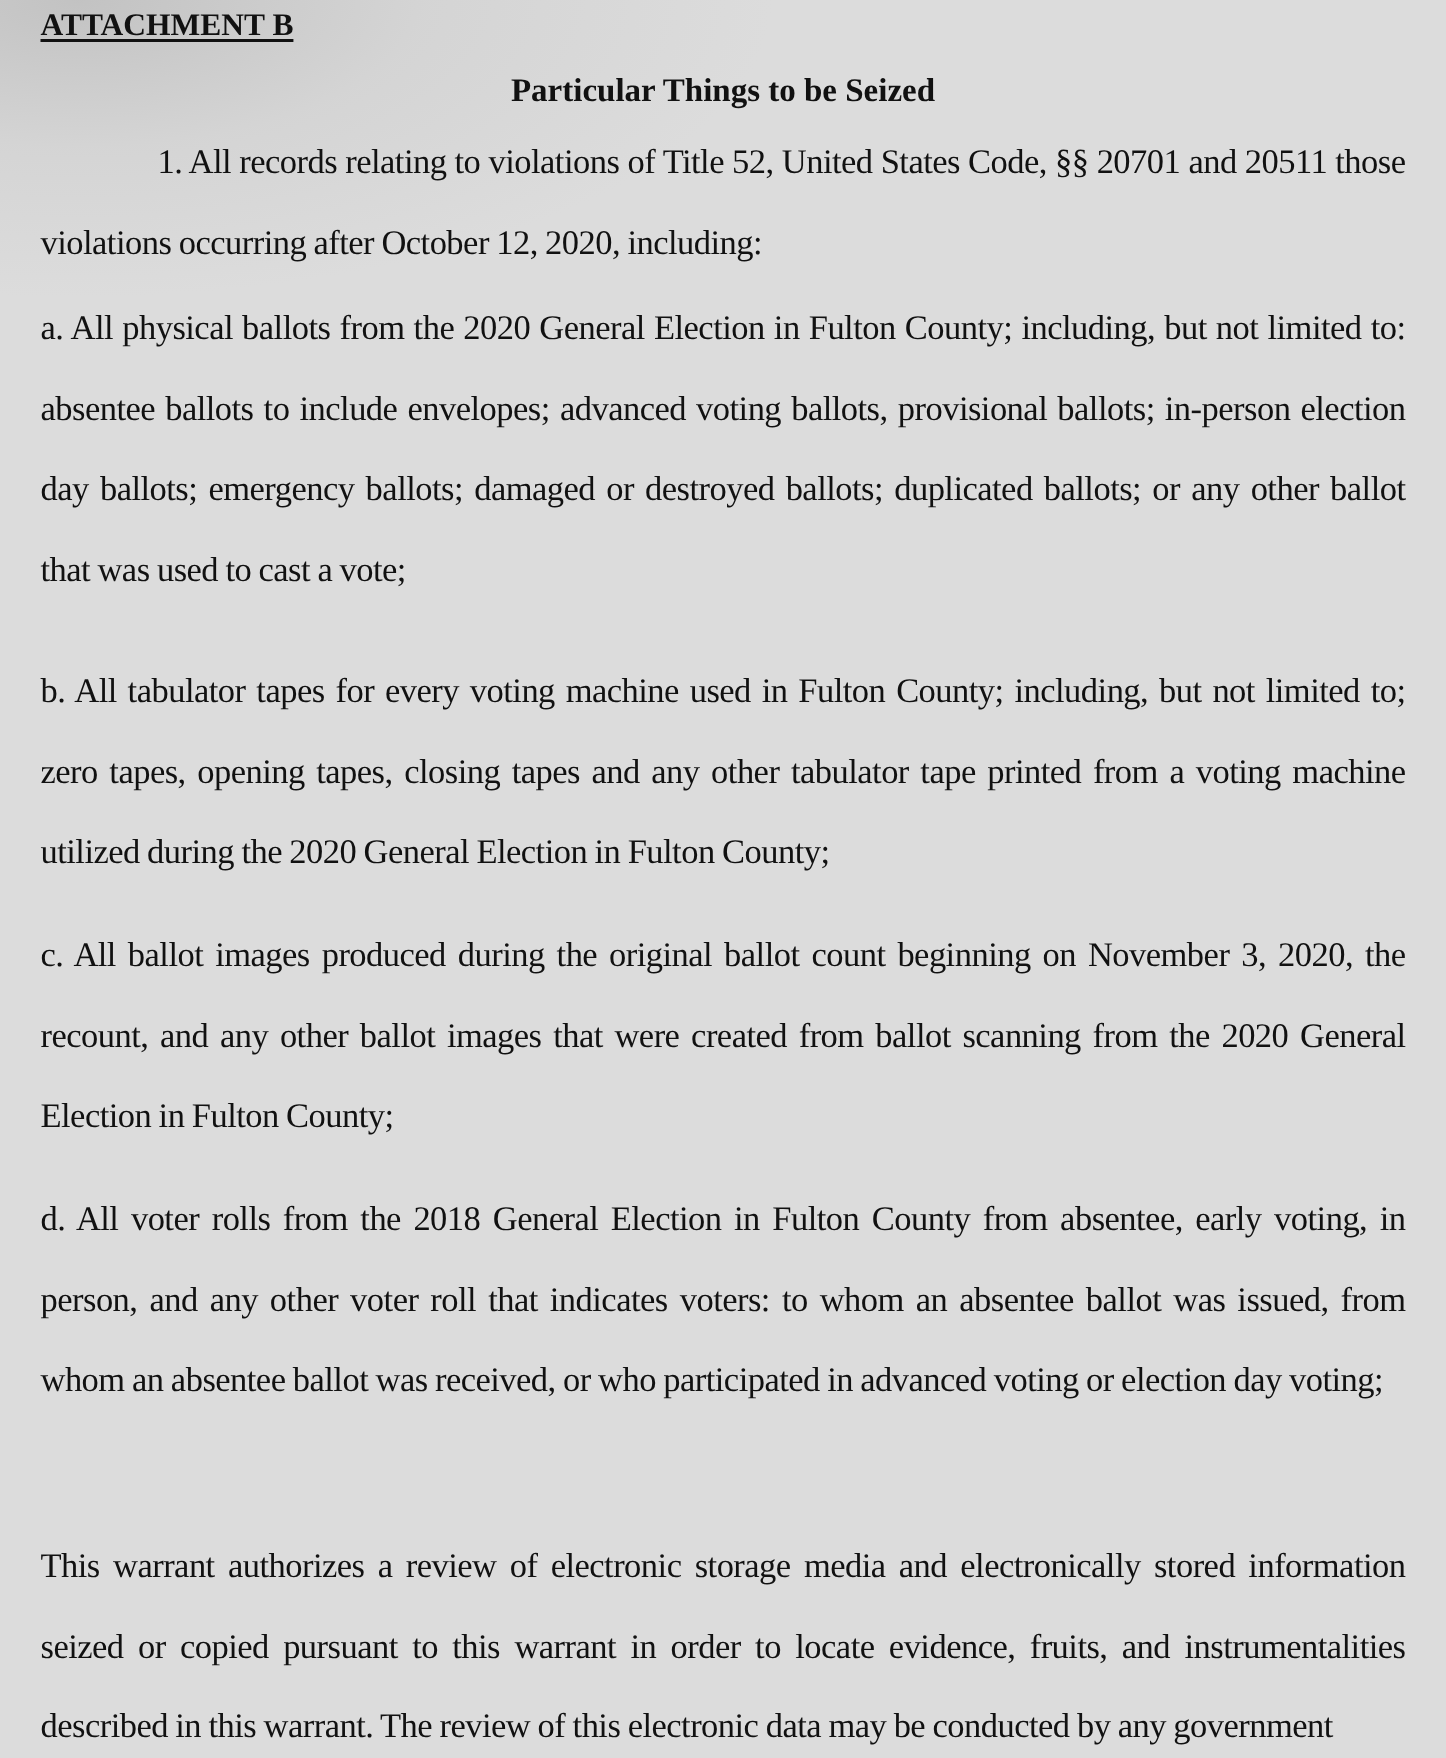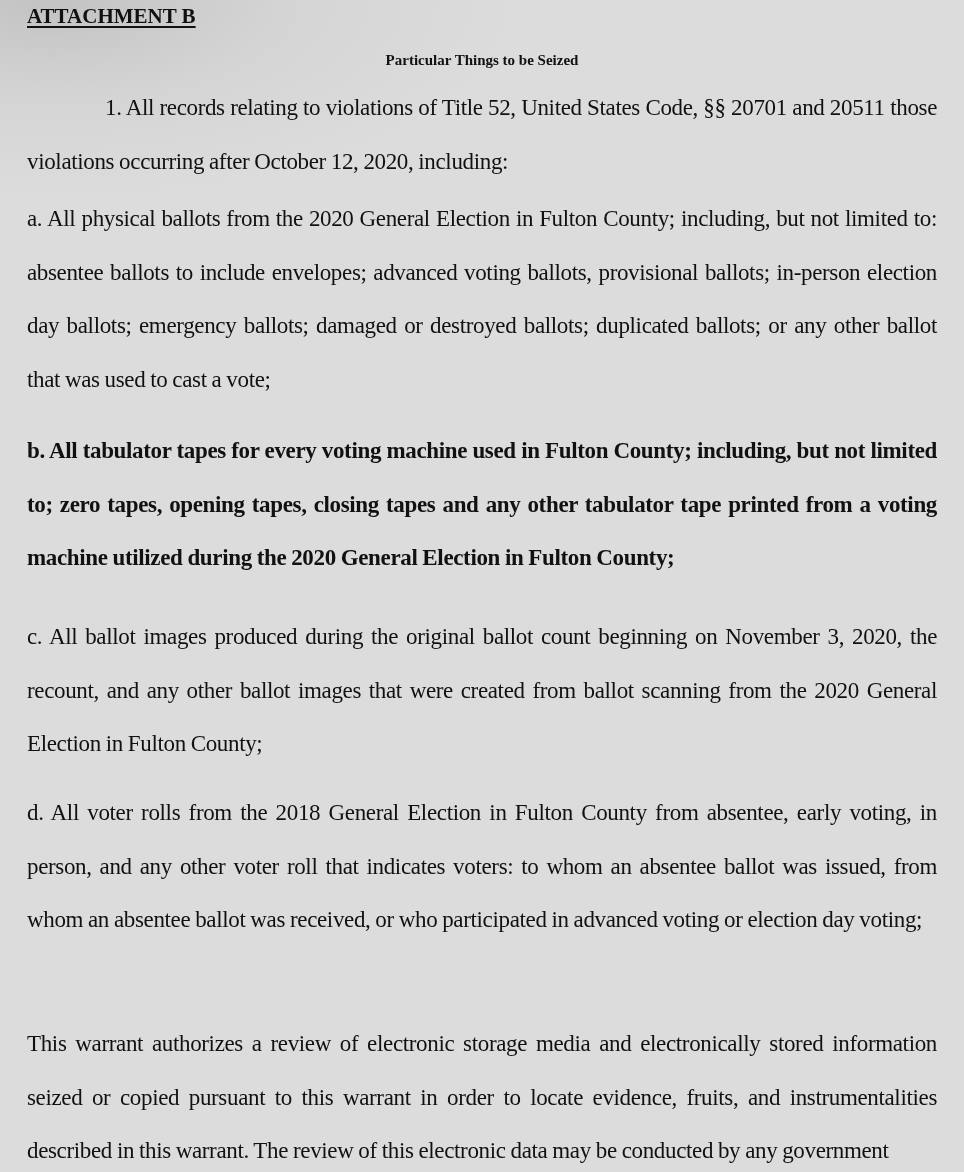--- a/index.html
+++ b/index.html
@@ -38,41 +38,41 @@
       line-height: 28px;
       text-decoration: underline;
       text-underline-offset: 3px;
     }
     .subtitle {
       position: absolute;
       left: 0; width: 910px;
       top: 46px;
       text-align: center;
       font-weight: bold;
-      font-size: 15px;
+      font-size: 22px;
       line-height: 28px;
     }
     .para {
       position: absolute;
       left: 0;
       width: 910px;
       font-size: 23px;
       line-height: 53.7px;
       text-align: justify;
       text-align-last: left;
       letter-spacing: -0.35px;
       word-spacing: -0.5px;
     }
     .para .indent {
       display: inline-block;
       width: 78px;
     }
     #p1 { top: 81px; }
     #pa { top: 192px; }
-    #pb { top: 424px; font-weight: bold; }
+    #pb { top: 434px; }
     #pc { top: 610px; }
     #pd { top: 786px; }
     #pe { top: 1017px; }
   </style>
 </head>
 <body>
 
 <div class="shade"></div>
 
 <div class="page">

